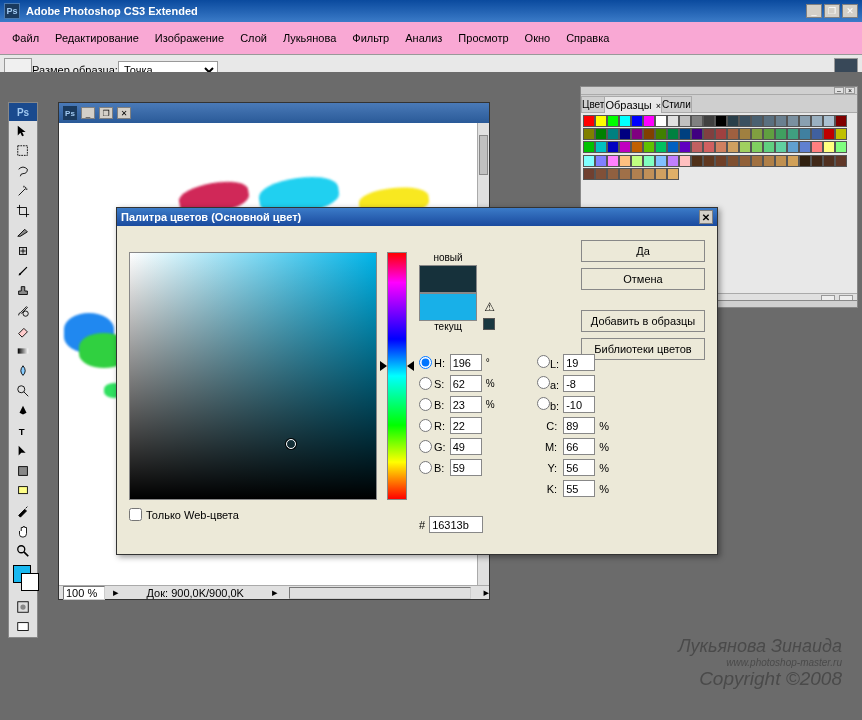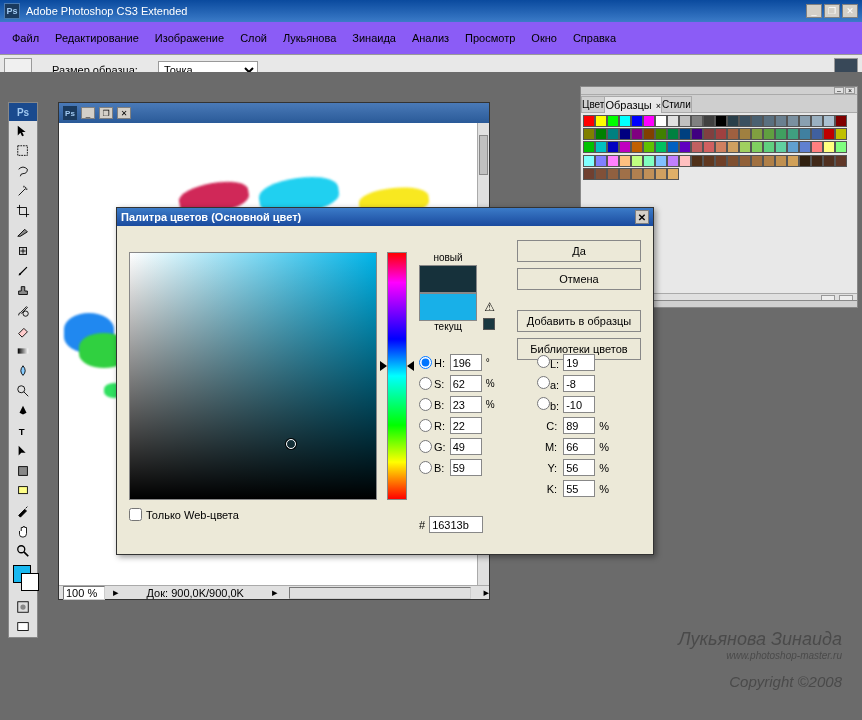--- a/index.html
+++ b/index.html
@@ -1,30 +1,30 @@
 <!DOCTYPE html>
 <html><head>
 <meta charset="utf-8">
 <style>
 * { margin: 0; padding: 0; box-sizing: border-box; font-family: Tahoma, Arial, sans-serif; font-size: 11px; }
 body { background: #6b6b6b; width: 862px; height: 720px; overflow: hidden; position: relative; }
 
 
 .titlebar { background: linear-gradient(#0a4a9e, #3b7bc8); height: 22px; display: flex; align-items: center; color: white; padding: 0 4px; }
 .titlebar .ps-icon { width: 16px; height: 16px; background: #1a3a5e; border: 1px solid #4a7ab0; display: flex; align-items: center; justify-content: center; font-size: 9px; font-weight: bold; color: #a0c8f0; margin-right: 6px; }
-.titlebar .title-text { font-weight: normal; flex: 1; }
+.titlebar .title-text { font-weight: bold; flex: 1; }
 .titlebar .win-controls { display: flex; gap: 2px; }
 .titlebar .win-btn { width: 16px; height: 14px; background: #d4d0c8; border: 1px solid #808080; font-size: 9px; display: flex; align-items: center; justify-content: center; cursor: pointer; }
 
 
-.menubar { background: #8b5cf6; height: 20px; display: flex; align-items: center; padding: 16px 4px; border-bottom: 1px solid #999; }
+.menubar { background: #f9a8d4; height: 20px; display: flex; align-items: center; padding: 16px 4px; border-bottom: 1px solid #999; }
 .menubar .menu-item { padding: 2px 8px; cursor: pointer; }
 
 
-.optionsbar { background: #e8e8e8; height: 30px; display: flex; align-items: center; padding: 0 4px; border-bottom: 1px solid #999; gap: 20px; }
+.optionsbar { background: #e8e8e8; height: 30px; display: flex; align-items: center; padding: 0 4px; border-bottom: 1px solid #999; gap: 0; }
 .optionsbar .tool-preview { width: 28px; height: 24px; background: #f0f0f0; border: 1px solid #999; }
 .optionsbar .label { }
 .optionsbar select { font-size: 11px; padding: 1px; width: 100px; background: white; border: 1px solid #999; }
 .optionsbar .right-icon { margin-left: auto; width: 24px; height: 24px; background: #384858; border: 1px solid #999; }
 
 
 .main-area { position: absolute; top: 72px; left: 0; right: 0; bottom: 0; background: #6b6b6b; }
 
 
 .toolbox { position: absolute; left: 8px; top: 30px; width: 30px; background: #e0e0e0; border: 1px solid #888; z-index: 5; }
@@ -44,21 +44,21 @@
 .doc-canvas { position: absolute; top: 20px; left: 0; right: 12px; bottom: 14px; background: white; overflow: hidden; }
 .doc-scroll-v { position: absolute; right: 0; top: 20px; width: 12px; bottom: 14px; background: #e0e0e0; border-left: 1px solid #aaa; }
 .doc-scroll-v .thumb { position: absolute; left: 1px; right: 1px; top: 12px; height: 40px; background: #c0c0c0; border: 1px solid #888; }
 .doc-status { position: absolute; bottom: 0; left: 0; right: 0; height: 14px; background: #e0e0e0; border-top: 1px solid #aaa; display: flex; align-items: center; font-size: 10px; gap: 8px; padding-left: 4px; }
 .doc-status .zoom { width: 42px; border: 1px inset #ccc; padding: 0 2px; background: white; }
 .doc-status .info { flex: 0 0 auto; padding: 0 20px; }
 .doc-status .hscroll { flex: 1; height: 12px; background: #e0e0e0; margin: 0 4px; border: 1px inset #ccc; position: relative; }
 .brush-stroke { position: absolute; border-radius: 50% / 40%; filter: blur(1px); }
 
 
-.color-picker { position: absolute; left: 116px; top: 135px; width: 538px; height: 348px; background: #ece9d8; border: 1px solid #333; z-index: 10; box-shadow: 2px 2px 6px rgba(0,0,0,0.4); }
+.color-picker { position: absolute; left: 116px; top: 135px; width: 602px; height: 348px; background: #ece9d8; border: 1px solid #333; z-index: 10; box-shadow: 2px 2px 6px rgba(0,0,0,0.4); }
 .cp-titlebar { height: 18px; background: linear-gradient(#3b7bc8, #1a4a9e); display: flex; align-items: center; padding: 0 4px; color: white; font-weight: bold; }
 .cp-titlebar .cp-title { flex: 1; }
 .cp-titlebar .close { width: 14px; height: 14px; background: #d4d0c8; color: black; border: 1px solid #808080; display: flex; align-items: center; justify-content: center; cursor: pointer; font-size: 10px; }
 .cp-body { padding: 12px; position: relative; height: calc(100% - 18px); }
 .cp-field { position: absolute; left: 12px; top: 26px; width: 248px; height: 248px; background: linear-gradient(to top, #000, transparent), linear-gradient(to right, #fff, #00b4e8); border: 1px solid #888; cursor: crosshair; }
 .cp-field .picker-ring { position: absolute; width: 10px; height: 10px; border: 1px solid #fff; border-radius: 50%; left: 156px; top: 186px; box-shadow: 0 0 0 1px #000; }
 .cp-hue { position: absolute; left: 270px; top: 26px; width: 20px; height: 248px; background: linear-gradient(to bottom, #f00 0%, #f0f 12%, #00f 35%, #0ff 50%, #0f0 70%, #ff0 85%, #f80 92%, #f00 100%); border: 1px solid #888; cursor: pointer; }
 .cp-hue .hue-arrow-l, .cp-hue .hue-arrow-r { position: absolute; width: 0; height: 0; border-top: 5px solid transparent; border-bottom: 5px solid transparent; top: 108px; }
 .cp-hue .hue-arrow-l { left: -8px; border-left: 7px solid #000; }
 .cp-hue .hue-arrow-r { right: -8px; border-right: 7px solid #000; }
@@ -97,42 +97,42 @@
 .sp-footer { height: 14px; border-top: 1px solid #aaa; background: #e0e0e0; display: flex; justify-content: flex-end; align-items: center; gap: 4px; padding: 0 4px; }
 .sp-footer .ico { width: 14px; height: 12px; border: 1px solid #999; background: #eee; cursor: pointer; }
 
 
 .panel2 { position: absolute; right: 4px; top: 228px; width: 278px; height: 8px; background: #d0d0d0; border: 1px solid #888; z-index: 4; }
 
 
 .watermark { position: absolute; right: 20px; bottom: 30px; text-align: right; color: #4a4a4a; font-style: italic; font-family: Georgia, serif; }
 .watermark .line1 { font-size: 18px; }
 .watermark .line2 { font-size: 10px; }
-.watermark .line3 { font-size: 15px; margin-top: 12px; }
+.watermark .line3 { font-size: 19px; }
 </style>
 </head>
 <body>
 
 <div class="titlebar">
   <div class="ps-icon">Ps</div>
   <div class="title-text">Adobe Photoshop CS3 Extended</div>
   <div class="win-controls">
     <div class="win-btn">_</div>
     <div class="win-btn">❐</div>
     <div class="win-btn">✕</div>
   </div>
 </div>
 
 <div class="menubar">
   <span class="menu-item">Файл</span>
   <span class="menu-item">Редактирование</span>
   <span class="menu-item">Изображение</span>
   <span class="menu-item">Слой</span>
   <span class="menu-item">Лукьянова</span>
-  <span class="menu-item">Зинаида</span>
+  <span class="menu-item">Фильтр</span>
   <span class="menu-item">Анализ</span>
   <span class="menu-item">Просмотр</span>
   <span class="menu-item">Окно</span>
   <span class="menu-item">Справка</span>
 </div>
 
 <div class="optionsbar">
   <div class="tool-preview"></div>
   <span class="label">Размер образца:</span>
   <select>

